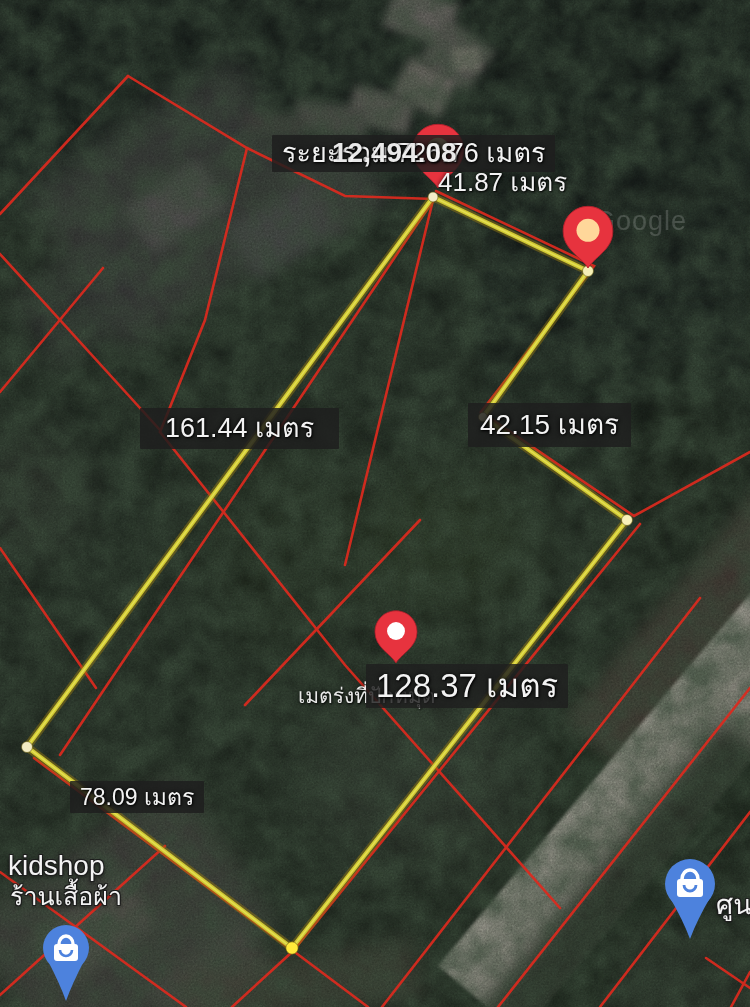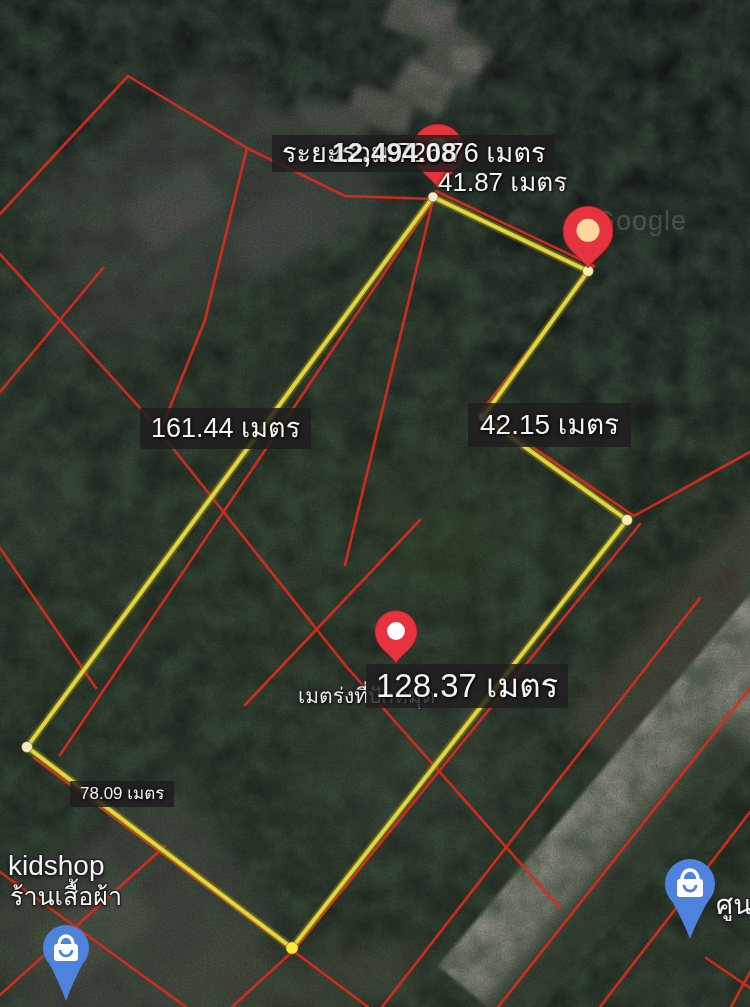--- a/index.html
+++ b/index.html
@@ -198,25 +198,25 @@
   </svg>
 
   <div class="lbl boxed" style="left:272px;top:135px;font-size:27px;">ระยะรวม 726.76 เมตร</div>
   <div class="lbl ghost" style="left:332px;top:137px;font-size:28px;font-weight:bold;">12,494.08</div>
 
   <div class="lbl" style="left:415px;top:168px;font-size:26px;margin-left:23px;">41.87 เมตร</div>
 
 
   <div class="lbl boxed" style="left:468px;top:403px;font-size:28px;padding:6px 12px;">42.15 เมตร</div>
 
-  <div class="lbl boxed" style="left:140px;top:408px;font-size:27px;padding:5px 11px;">161.44 เมตร</div>
+  <div class="lbl boxed" style="left:140px;top:408px;font-size:27px;padding:5px 25px;">161.44 เมตร</div>
 
   <div class="lbl caption" style="left:298px;top:684px;font-size:21px;opacity:.95;">เมตร่งที่ปักหมุด</div>
   <div class="lbl boxed over-caption" style="left:366px;top:664px;font-size:33px;background:rgba(30,30,30,.82);">128.37 เมตร</div>
 
-  <div class="lbl boxed" style="left:70px;top:781px;font-size:17px;">78.09 เมตร</div>
+  <div class="lbl boxed" style="left:70px;top:781px;font-size:23px;">78.09 เมตร</div>
 
   <div class="lbl outlined" style="left:8px;top:850px;font-size:28px;">kidshop</div>
   <div class="lbl outlined" style="left:10px;top:882px;font-size:25px;text-align:center;">ร้านเสื้อผ้า</div>
 
   <div class="lbl outlined" style="left:716px;top:890px;font-size:27px;">ศูน</div>
 
 </div>
 
 </body></html>

